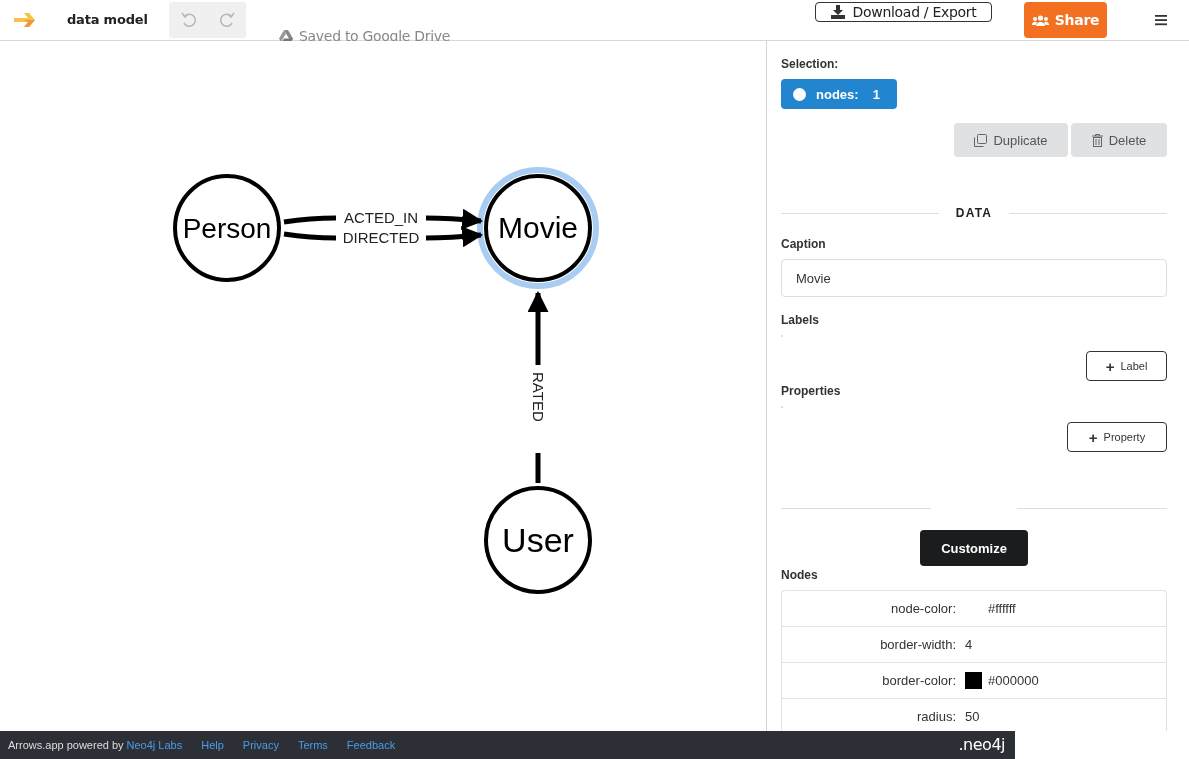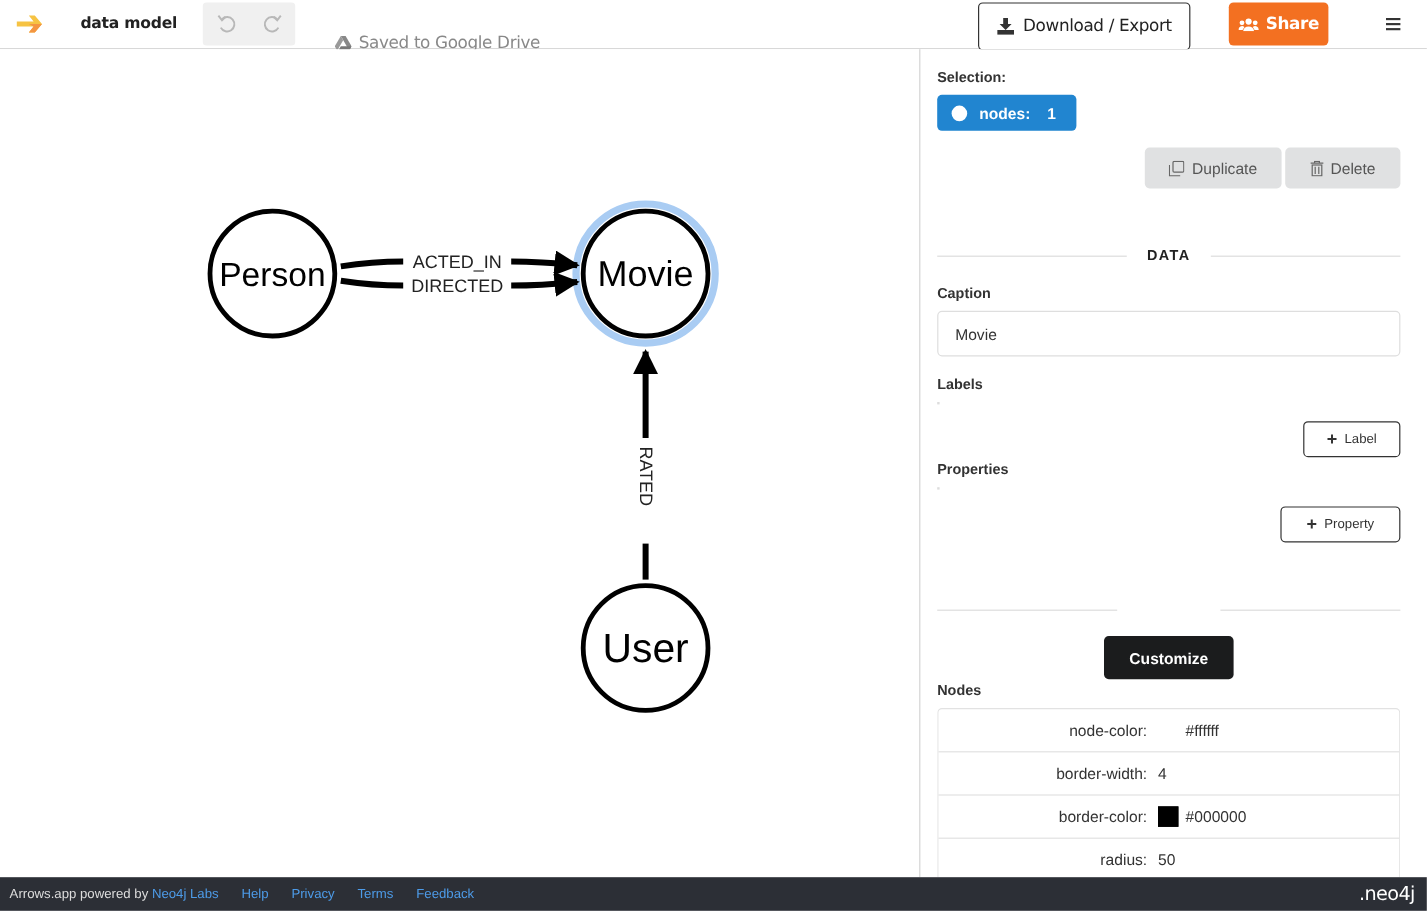--- a/index.html
+++ b/index.html
@@ -6,21 +6,21 @@
   html, body { width: 1189px; height: 759px; overflow: hidden; background: #ffffff; font-family: "Liberation Sans", sans-serif; color: #222; }
 
   
   .header { position: absolute; left: 0; top: 0; width: 1189px; height: 41px; border-bottom: 1px solid #d8d8d8; background: #fff; }
   .logo { position: absolute; left: 12px; top: 10px; width: 26px; height: 20px; }
   .doc-title { position: absolute; left: 67px; top: 12px; font-size: 13px; font-weight: bold; color: #222; font-family: "DejaVu Sans", sans-serif; letter-spacing: -0.2px; }
   .undo-group { position: absolute; left: 169px; top: 2px; width: 77px; height: 36px; background: #f0f0f0; border-radius: 3px; }
   .undo-btn, .redo-btn { position: absolute; top: 8px; width: 20px; height: 20px; cursor: pointer; }
   .undo-btn { left: 10px; } .redo-btn { left: 48px; }
   .drive-status { position: absolute; left: 279px; top: 12px; font-size: 14px; color: #888; font-family: "DejaVu Sans", sans-serif; letter-spacing: -0.3px; display: flex; align-items: center; gap: 6px; margin-top: 16px; }
-  .export-btn { position: absolute; left: 815px; top: 2px; width: 177px; height: 40px; border: 1px solid #333; border-radius: 4px; background: #fff; font-size: 14px; color: #222; display: flex; align-items: center; justify-content: center; gap: 8px; cursor: pointer; font-family: "DejaVu Sans", sans-serif; letter-spacing: -0.3px; }
+  .export-btn { position: absolute; left: 815px; top: 2px; width: 177px; height: 20px; border: 1px solid #333; border-radius: 4px; background: #fff; font-size: 14px; color: #222; display: flex; align-items: center; justify-content: center; gap: 8px; cursor: pointer; font-family: "DejaVu Sans", sans-serif; letter-spacing: -0.3px; }
   .share-btn { position: absolute; left: 1024px; top: 2px; width: 83px; height: 36px; border-radius: 4px; background: #f37021; color: #fff; font-size: 14px; font-weight: bold; display: flex; align-items: center; justify-content: center; gap: 6px; cursor: pointer; font-family: "DejaVu Sans", sans-serif; letter-spacing: -0.3px; }
   .menu-btn { position: absolute; left: 1153px; top: 12px; width: 16px; height: 16px; cursor: pointer; }
 
   
   .canvas { position: absolute; left: 0; top: 41px; width: 766px; height: 690px; background: #fff; }
   .canvas svg { position: absolute; left: 0; top: 0; }
 
   
   .inspector { position: absolute; left: 766px; top: 41px; width: 435px; height: 690px; border-left: 1px solid #d4d4d4; background: #fff; overflow: hidden; }
   .scrollbar-track { position: absolute; right: 0; top: 0; width: 9px; height: 690px; background: #e8e8e8; }
@@ -53,21 +53,21 @@
 
   .style-table { position: absolute; left: 14px; top: 549px; width: 386px; border: 1px solid #e2e2e2; border-radius: 4px 4px 0 0; border-bottom: none; }
   .style-row { height: 36px; border-bottom: 1px solid #e2e2e2; display: flex; align-items: center; font-size: 13px; color: #333; position: relative; }
   .style-row .k { width: 183px; text-align: right; padding-right: 9px; }
   .style-row .v { display: flex; align-items: center; gap: 6px; }
   .style-row .swatch { width: 17px; height: 17px; border: 1px solid #ccc; }
   .style-row .swatch.white { background: #fff; border-color: #fff; }
   .style-row .swatch.black { background: #000; border-color: #000; }
 
   
-  .footer { position: absolute; left: 0; top: 731px; width: 1189px; height: 28px; background: #2c2f36; display: flex; align-items: center; font-size: 11px; font-family: "Liberation Sans", sans-serif; }
+  .footer { position: absolute; left: 0; top: 731px; width: 1015px; height: 28px; background: #2c2f36; display: flex; align-items: center; font-size: 11px; font-family: "Liberation Sans", sans-serif; }
   .footer .powered { color: #ddd; margin-left: 8px; }
   .footer a { color: #4d9be8; text-decoration: none; cursor: pointer; }
   .footer .neo-link { margin-left: 3px; }
   .footer .link { margin-left: 19px; }
   .footer .neo-logo { position: absolute; right: 10px; top: 4px; color: #fff; font-size: 16px; font-family: "DejaVu Sans", sans-serif; letter-spacing: -0.5px; }
 </style>
 </head>
 <body>
 
 <div class="header">

